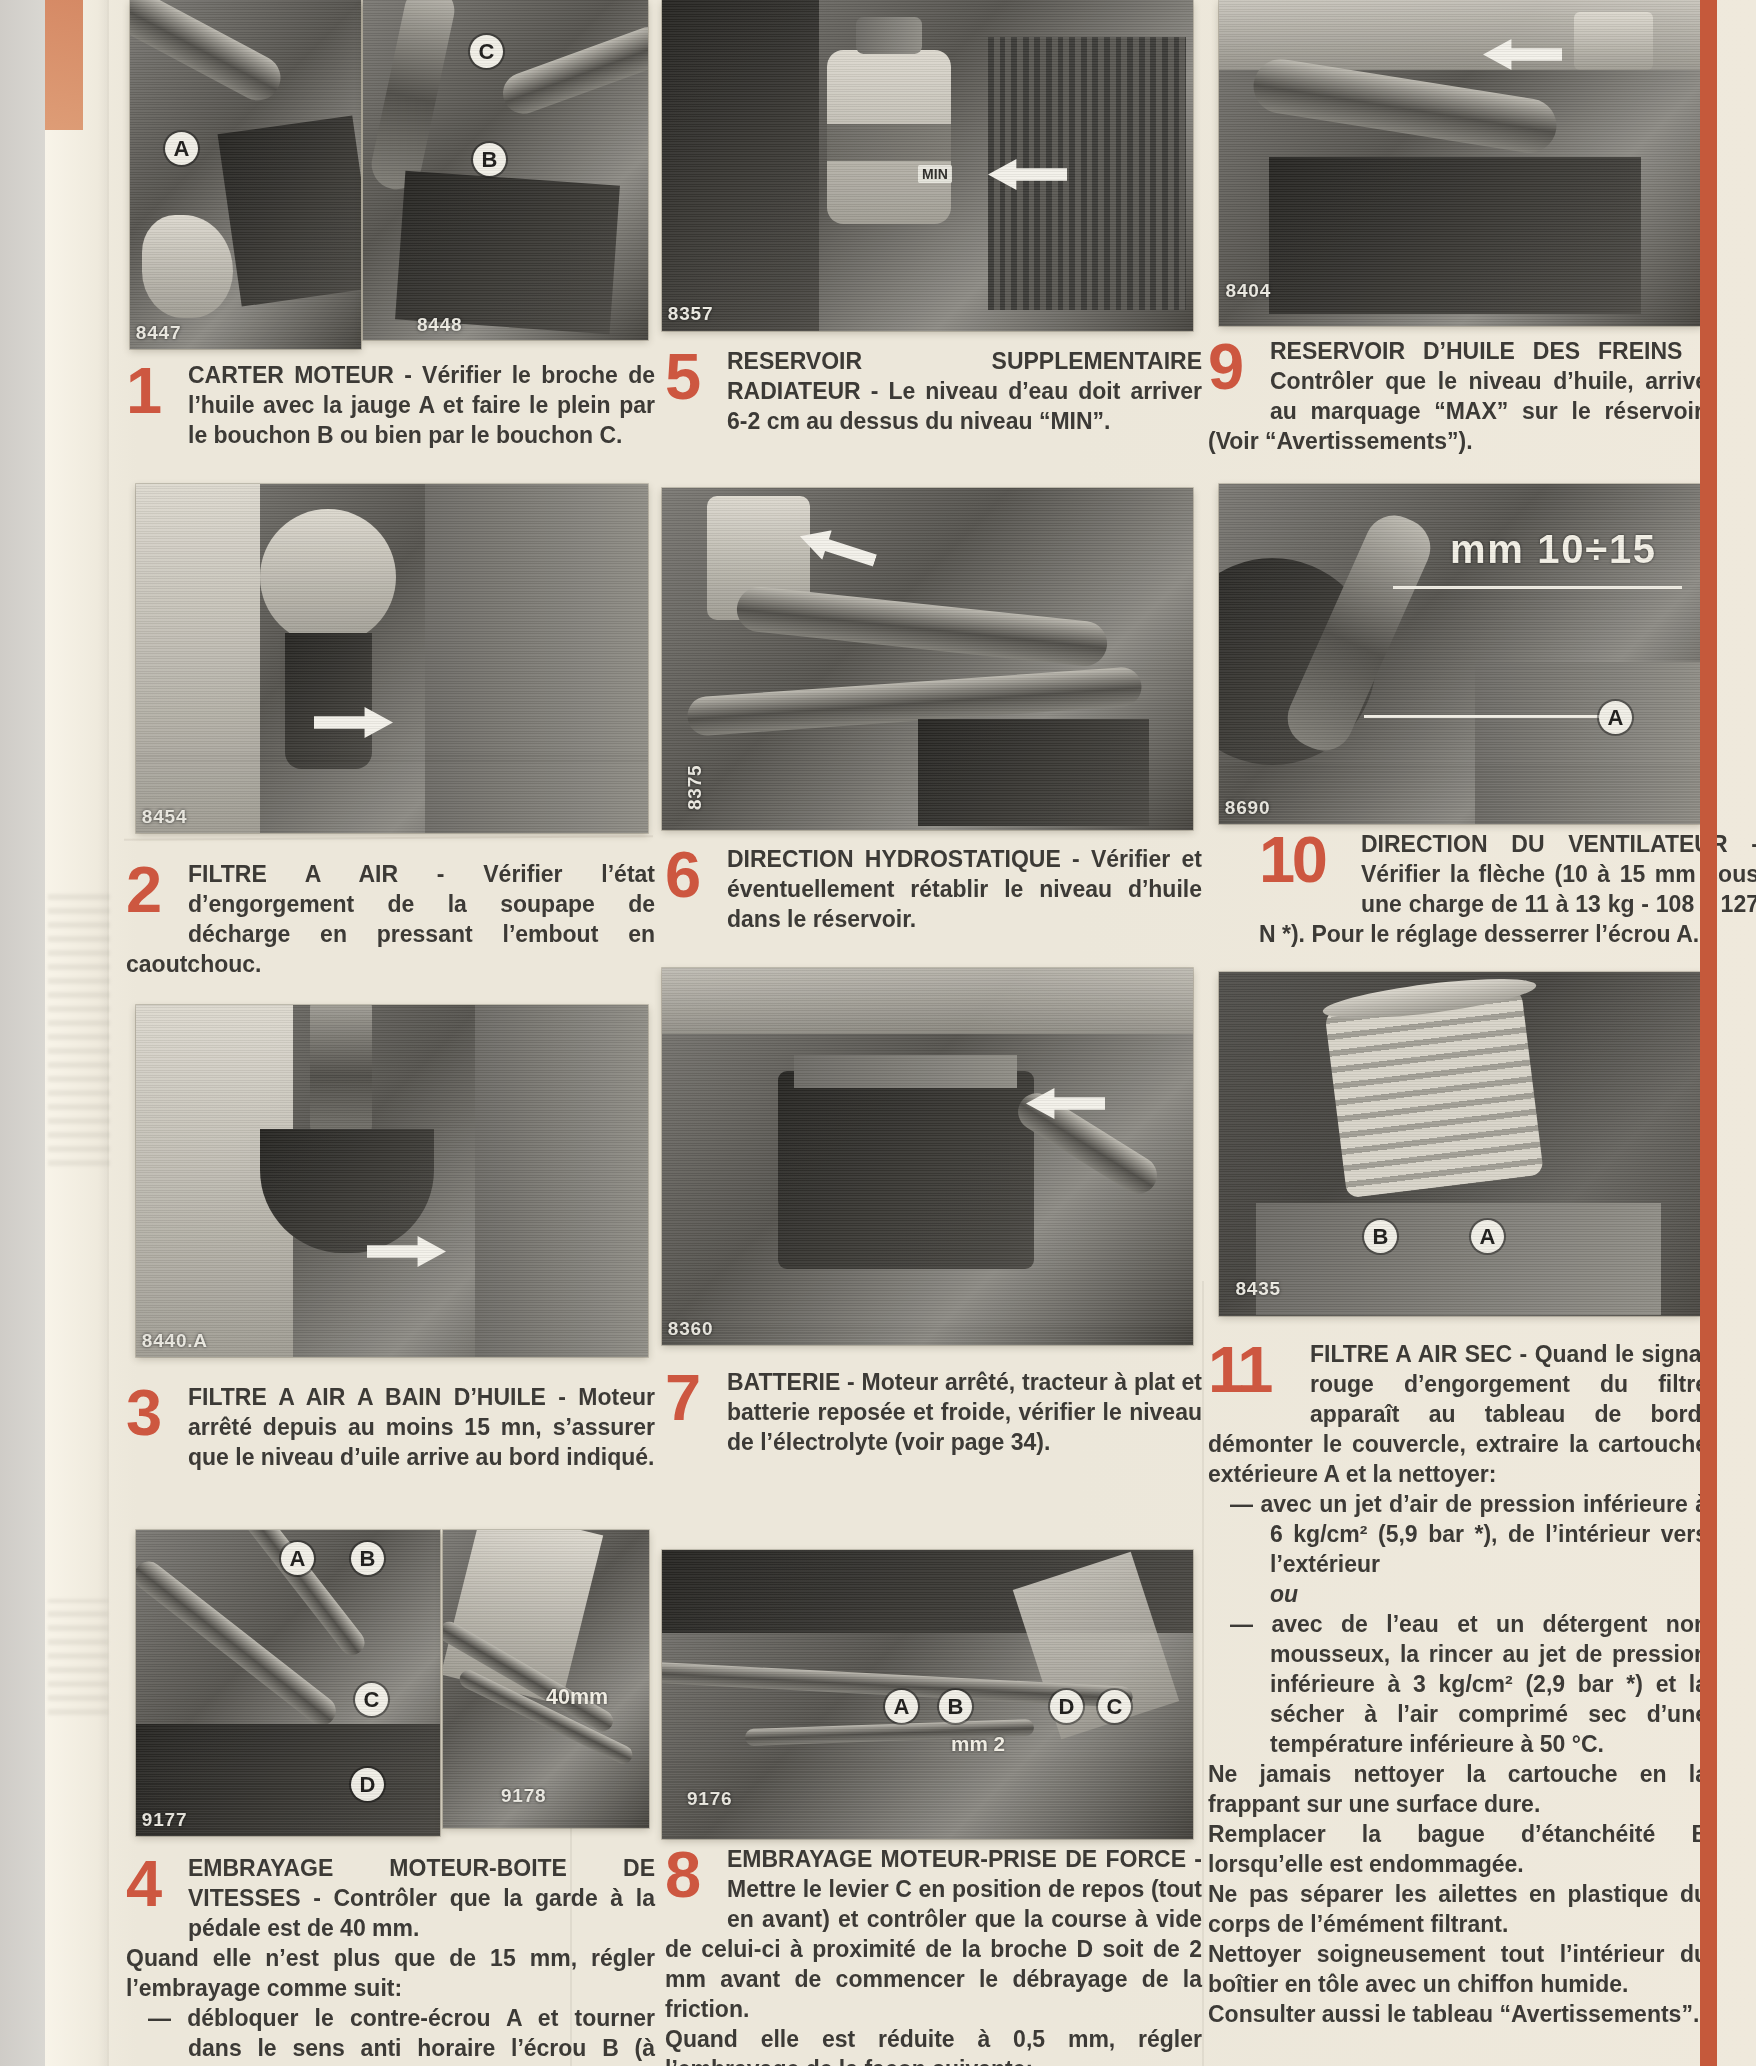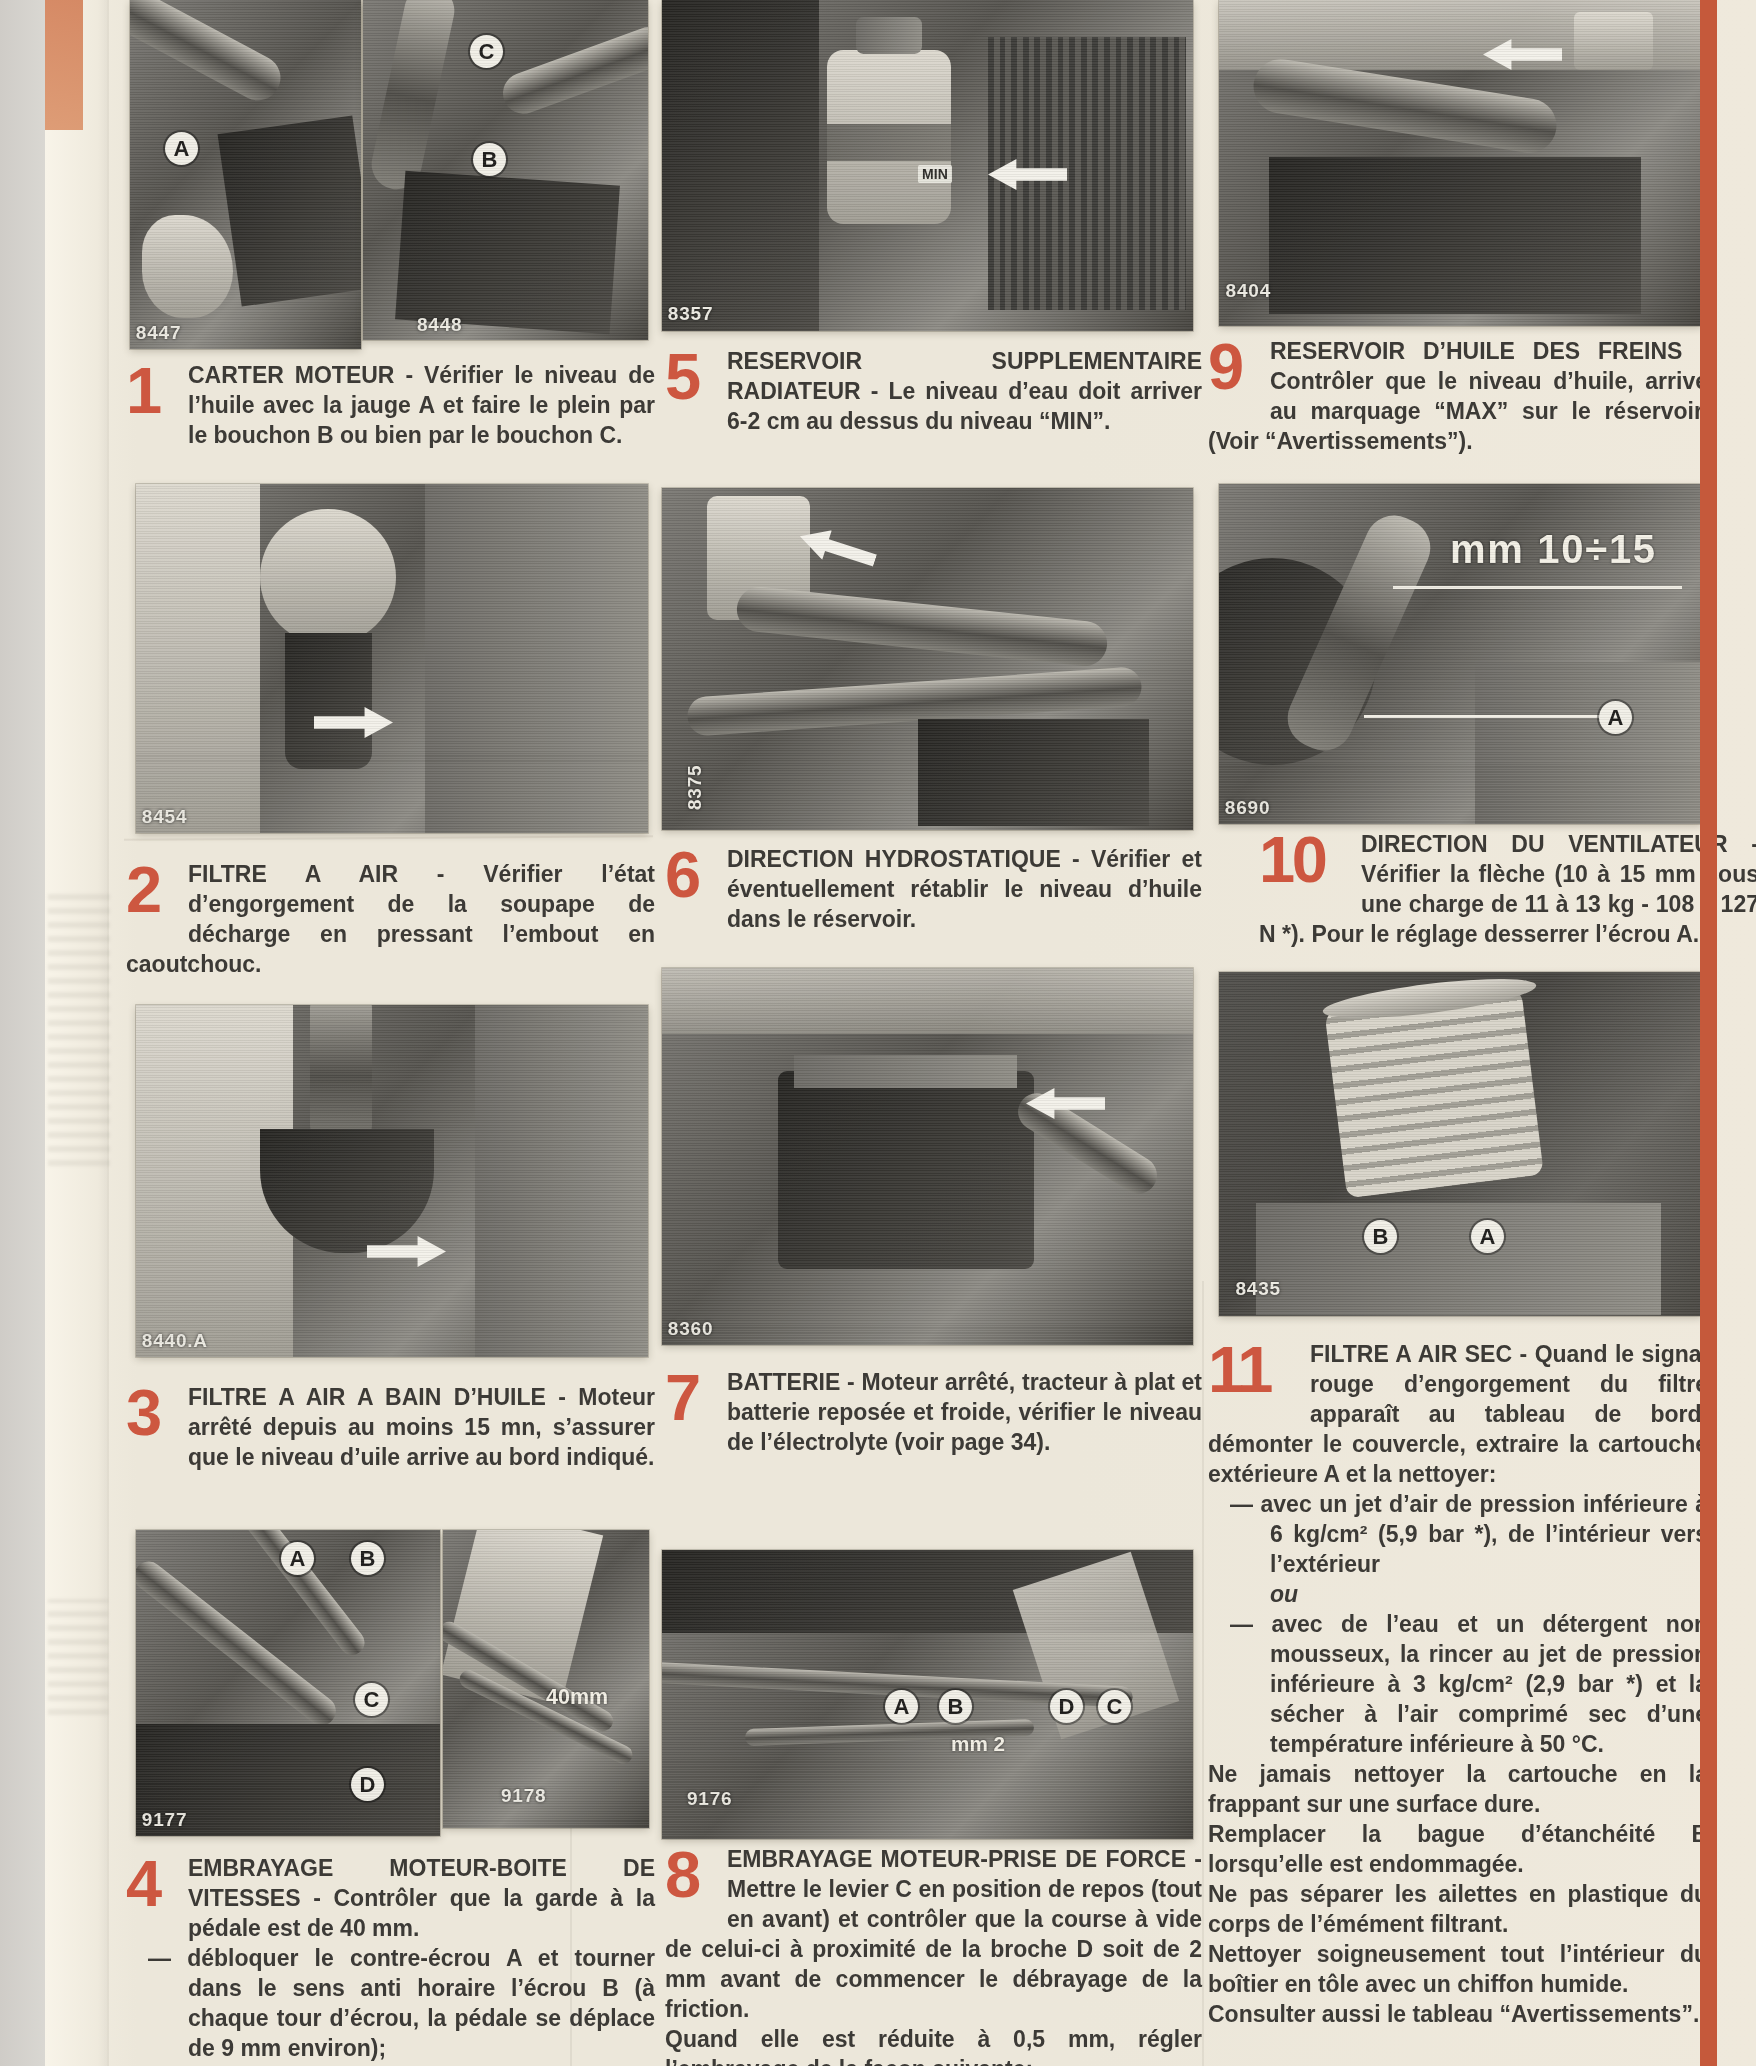--- a/index.html
+++ b/index.html
@@ -102,21 +102,21 @@
   <div class="photo" style="left:1174px;top:0;width:483px;height:326px;">
     <div class="sh lt" style="left:0;top:0;width:483px;height:70px;opacity:.8;"></div>
     <div class="sh pipe" style="left:33px;top:79px;width:306px;height:54px;transform:rotate(9deg);"></div>
     <div class="sh dk" style="left:50px;top:157px;width:372px;height:157px;"></div>
     <div class="sh lt" style="left:355px;top:12.4px;width:79px;height:58px;border-radius:5.8px;"></div>
     <div class="arrow" style="left:264px;top:39px;"></div>
     <div class="pid" style="left:6.6px;bottom:24px;"><span>8404</span></div>
   </div>
 
   <div class="section" style="left:81px;top:360px;width:529px;">
-    <p><span class="num">1</span><span>CARTER MOTEUR</span> <span>- Vérifier le niveau de l’huile avec la jauge A et faire le plein par le bouchon B ou bien par le bouchon C.</span></p>
+    <p><span class="num">1</span><span>CARTER MOTEUR</span> <span>- Vérifier le broche de l’huile avec la jauge A et faire le plein par le bouchon B ou bien par le bouchon C.</span></p>
   </div>
 
   <div class="section" style="left:620px;top:346px;width:537px;">
     <p><span class="num">5</span><span>RESERVOIR SUPPLEMENTAIRE RADIATEUR</span> <span>- Le niveau d’eau doit arriver 6-2 cm au dessus du niveau “MIN”.</span></p>
   </div>
 
   <div class="section" style="left:1163px;top:336px;width:500px;">
     <p><span class="num">9</span><span>RESERVOIR D’HUILE DES FREINS</span> <span>- Contrôler que le niveau d’huile, arrive au marquage “MAX” sur le réservoir. (Voir “Avertissements”).</span></p>
   </div>
 
@@ -236,20 +236,21 @@
     <div class="mk" style="left:223px;top:140px;"><span>A</span></div>
     <div class="mk" style="left:277px;top:140px;"><span>B</span></div>
     <div class="mk" style="left:388px;top:140px;"><span>D</span></div>
     <div class="mk" style="left:436px;top:140px;"><span>C</span></div>
     <div class="ovl" style="left:289px;top:182px;font-size:20.7px;"><span>mm 2</span></div>
     <div class="pid" style="left:25px;bottom:29px;"><span>9176</span></div>
   </div>
 
   <div class="section" style="left:81px;top:1853px;width:529px;">
     <p><span class="num">4</span><span>EMBRAYAGE MOTEUR-BOITE DE VITESSES</span> <span>- Contrôler que la garde à la pédale est de 40 mm.</span></p>
+    <p>Quand elle n’est plus que de 15 mm, régler l’embrayage comme suit:</p>
     <p class="dash">—  débloquer le contre-écrou A et tourner dans le sens anti horaire l’écrou B (à chaque tour d’écrou, la pédale se déplace de 9 mm environ);</p>
 
   </div>
 
   <div class="section" style="left:620px;top:1844px;width:537px;">
     <p><span class="num">8</span><span>EMBRAYAGE MOTEUR-PRISE DE FORCE</span> <span>- Mettre le levier C en position de repos (tout en avant) et contrôler que la course à vide de celui-ci à proximité de la broche D soit de 2 mm avant de commencer le débrayage de la friction.</span></p>
     <p>Quand elle est réduite à 0,5 mm, régler l’embrayage de la façon suivante:</p>
 
   </div>
 

